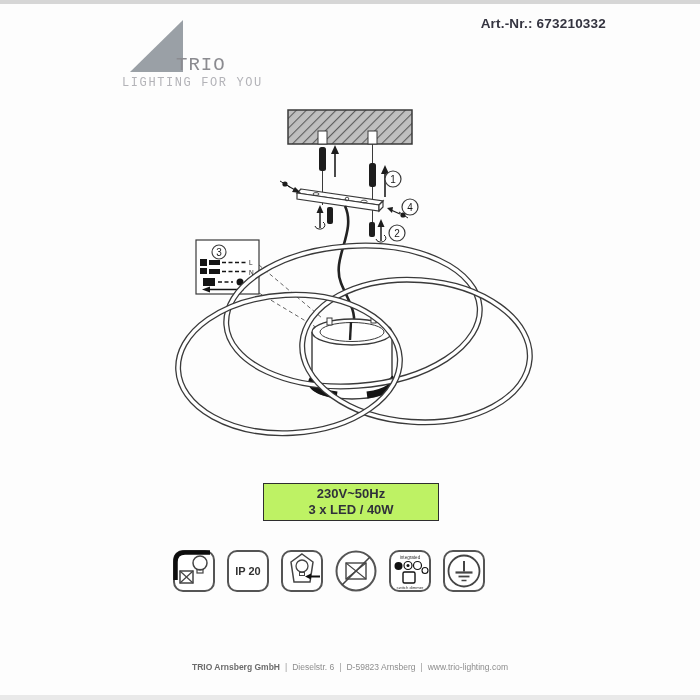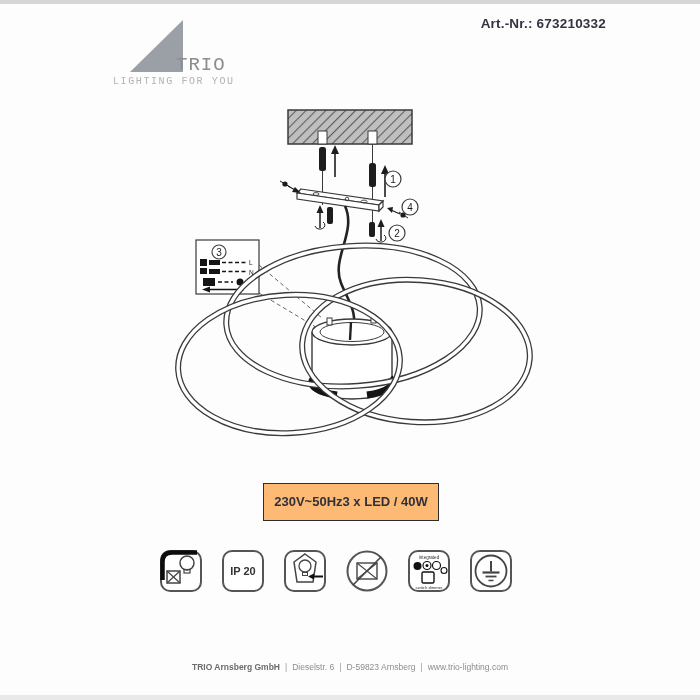--- a/index.html
+++ b/index.html
@@ -7,32 +7,32 @@
   .page{position:absolute;inset:0;background:#fdfdfd;padding-left:45px;}
   .top-strip{position:absolute;top:0;left:0;width:700px;height:4px;background:#d6d6d6;}
   .bottom-strip{position:absolute;bottom:0;left:0;width:700px;height:5px;background:#e9e9e9;}
 
   .art-number{position:absolute;top:16px;right:94px;font-size:13.5px;font-weight:bold;color:#343440;letter-spacing:.2px;}
 
   .logo{position:absolute;left:110px;top:10px;width:140px;height:80px;font-family:Liberation Mono, monospace;}
   .logo-triangle{position:absolute;left:20px;top:10px;width:53px;height:52px;background:#9aa0a6;
     -webkit-clip-path:polygon(100% 0,100% 100%,0 100%);clip-path:polygon(100% 0,100% 100%,0 100%);}
   .logo-brand{position:absolute;left:66px;top:44px;font-size:19px;color:#8b8b90;letter-spacing:1px;}
-  .logo-tagline{position:absolute;left:3px;top:66px;font-size:10px;color:#b3b3b8;letter-spacing:1.6px;white-space:nowrap;}
+  .logo-tagline{position:absolute;left:12px;top:66px;font-size:12px;color:#b3b3b8;letter-spacing:1.6px;white-space:nowrap;}
 
   svg.drawing{position:absolute;left:0;top:0;}
   svg text{font-family:"Liberation Sans",sans-serif;}
   .num{font-size:10px;fill:#1a1a1a;text-anchor:middle;}
   .tiny{font-size:6.5px;fill:#1a1a1a;text-anchor:start;}
 
-  .spec-box{position:absolute;left:263px;top:483px;width:174px;height:36px;border:1.5px solid #2e2e2e;background:#fdba74;
-    display:flex;flex-direction:row;align-items:center;justify-content:center;}
+  .spec-box{position:absolute;left:263px;top:483px;width:174px;height:36px;border:1.5px solid #2e2e2e;background:#bef264;
+    display:flex;flex-direction:column;align-items:center;justify-content:center;}
   .spec-box div{font-size:13px;font-weight:bold;color:#30313a;line-height:16px;}
 
-  .icons-row{position:absolute;left:158px;top:548px;display:flex;gap:16px;text-decoration:underline;}
+  .icons-row{position:absolute;left:171px;top:548px;display:flex;gap:8px;text-decoration:underline;}
   .icon-box{width:46px;height:46px;position:relative;}
   .icon-box svg{display:block;}
 
   .footer{position:absolute;left:0;top:662px;width:700px;text-align:center;font-size:8.5px;color:#8d8d8d;white-space:nowrap;}
   .footer .company{font-weight:bold;color:#6c6c6c;}
   .footer .sep{margin:0 5px;color:#9a9a9a;}
 </style>
 </head>
 <body>
 

